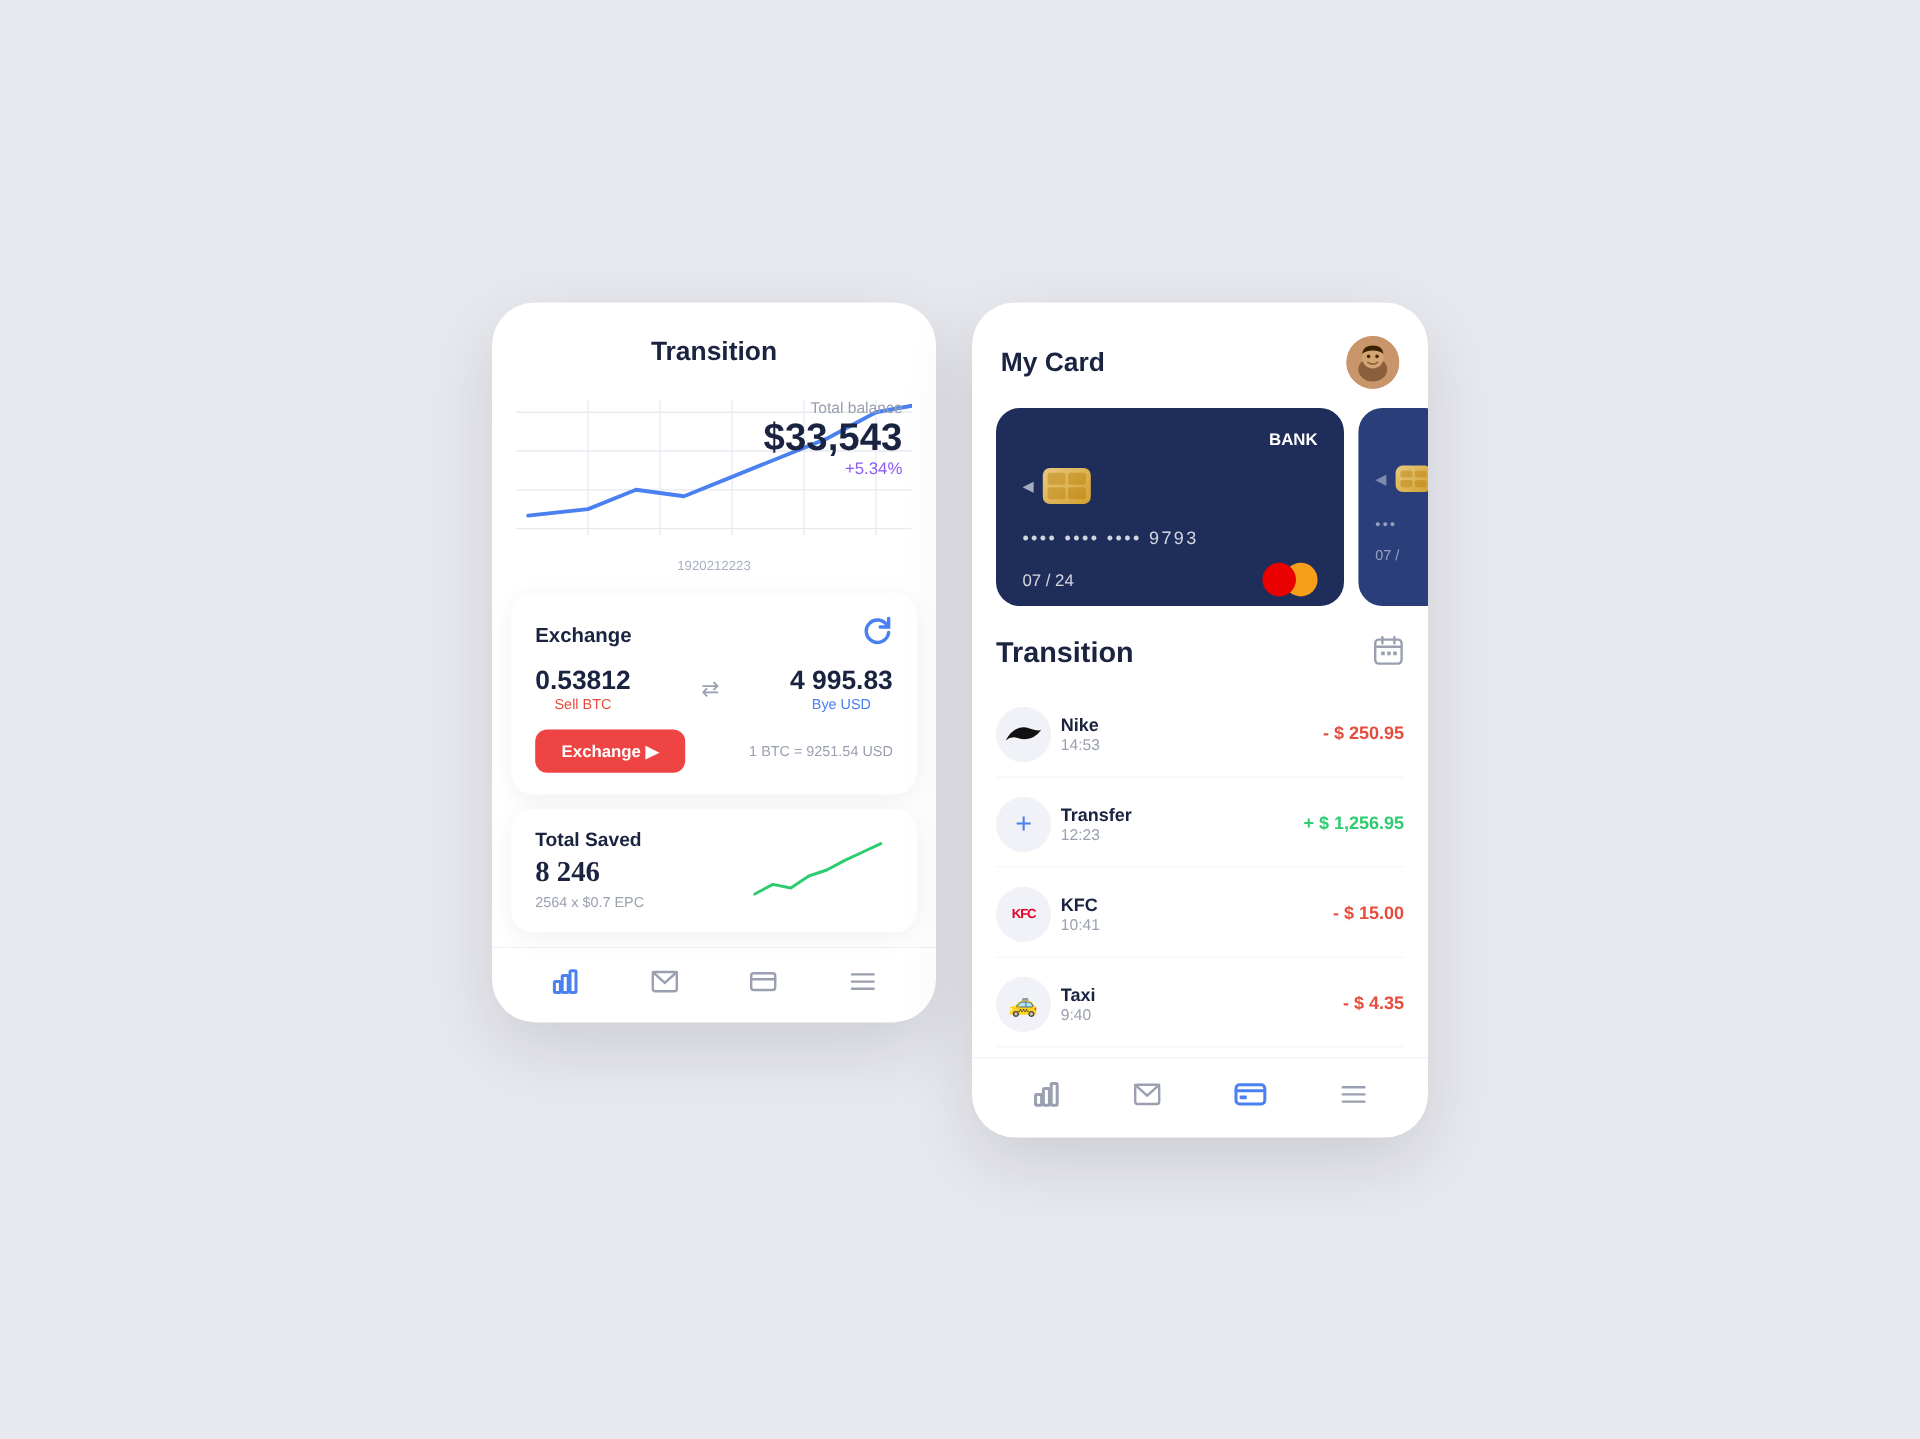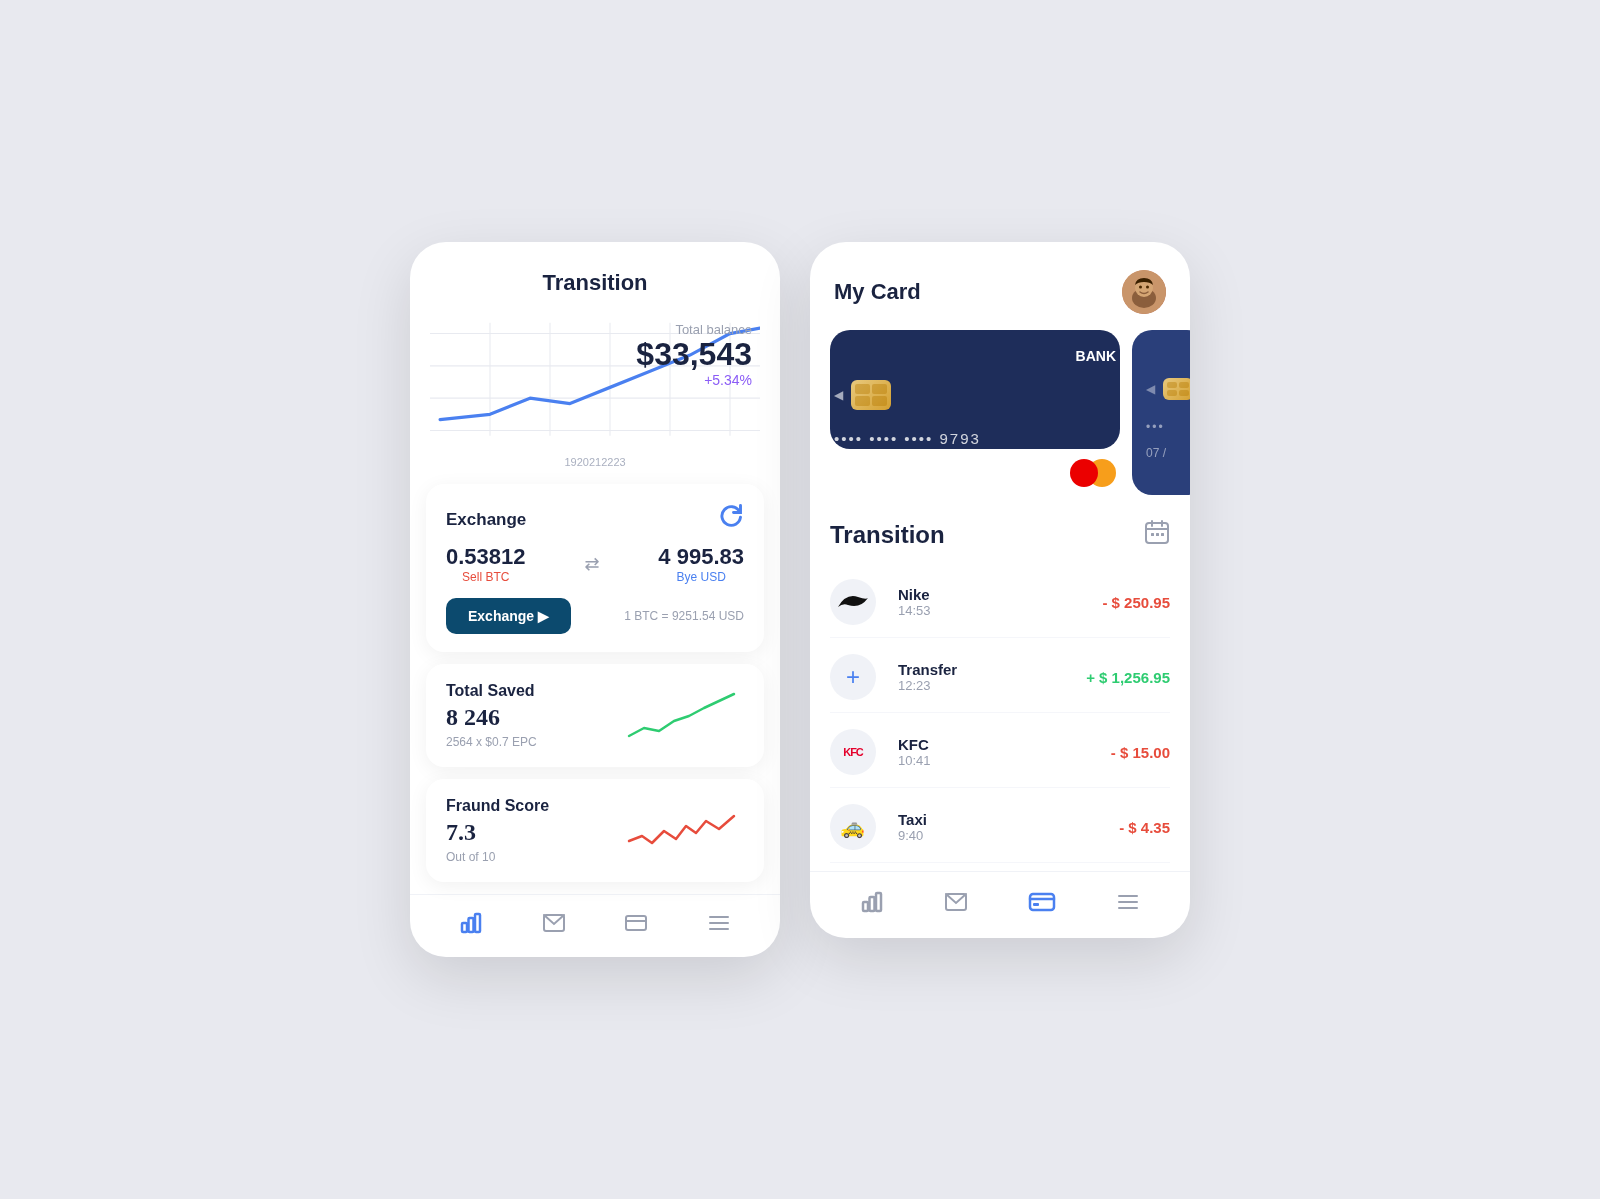--- a/index.html
+++ b/index.html
@@ -137,21 +137,21 @@
     .arrows-icon {
       font-size: 18px;
       color: #9aa0b0;
     }
     .exchange-footer {
       display: flex;
       align-items: center;
       justify-content: space-between;
     }
     .exchange-btn {
-      background: #0c4a6e;
+      background: #ef4444;
       color: white;
       border: none;
       border-radius: 10px;
       padding: 10px 22px;
       font-size: 14px;
       font-weight: 600;
       cursor: pointer;
       display: flex;
       align-items: center;
       gap: 6px;
@@ -237,24 +237,24 @@
     
     .card-carousel {
       display: flex;
       gap: 12px;
       padding: 0 20px;
       overflow: hidden;
       margin-bottom: 24px;
     }
     .bank-card {
       min-width: 290px;
-      height: 119px;
+      height: 165px;
       background: #1e2d5a;
       border-radius: 20px;
-      padding: 18px 4px;
+      padding: 18px 22px;
       position: relative;
       flex-shrink: 0;
     }
     .bank-card-partial {
       min-width: 60px;
       height: 165px;
       background: #2a3f7a;
       border-radius: 20px;
       padding: 18px 14px;
       position: relative;
@@ -347,21 +347,21 @@
     .transaction-list {
       display: flex;
       flex-direction: column;
       gap: 4px;
     }
     .transaction-item {
       display: flex;
       align-items: center;
       padding: 12px 0;
       border-bottom: 1px solid #f5f6fa;
-      gap: 22px;
+      gap: 8px;
     }
     .transaction-logo {
       width: 46px;
       height: 46px;
       border-radius: 50%;
       background: #f0f2f7;
       display: flex;
       align-items: center;
       justify-content: center;
       flex-shrink: 0;
@@ -477,32 +477,20 @@
             <div class="stat-title">Total Saved</div>
             <div class="stat-value">8 246</div>
             <div class="stat-sub">2564 x $0.7 EPC</div>
           </div>
           <svg class="mini-chart" viewBox="0 0 120 60">
             <polyline fill="none" stroke="#2ecc71" stroke-width="2.5" stroke-linejoin="round" stroke-linecap="round" points="5,50 20,42 35,45 50,35 65,30 80,22 95,15 110,8"></polyline>
           </svg>
         </div>
       </div>
 
-      <div class="card-widget">
-        <div class="stat-card">
-          <div class="stat-info">
-            <div class="stat-title">Fraund Score</div>
-            <div class="stat-value">7.3</div>
-            <div class="stat-sub">Out of 10</div>
-          </div>
-          <svg class="mini-chart" viewBox="0 0 120 60">
-            <polyline fill="none" stroke="#e74c3c" stroke-width="2.5" stroke-linejoin="round" stroke-linecap="round" points="5,40 18,35 28,42 40,30 52,38 62,25 72,32 82,20 95,28 110,15"></polyline>
-          </svg>
-        </div>
-      </div>
 
     </div>
 
     <div class="bottom-nav">
       <span class="nav-icon active">
         <svg width="24" height="24" viewBox="0 0 24 24" fill="none" stroke="#4a80f0" stroke-width="2.5" stroke-linecap="round">
           <rect x="3" y="12" width="5" height="9" rx="1"></rect>
           <rect x="9.5" y="7" width="5" height="14" rx="1"></rect>
           <rect x="16" y="3" width="5" height="18" rx="1"></rect>
         </svg>

